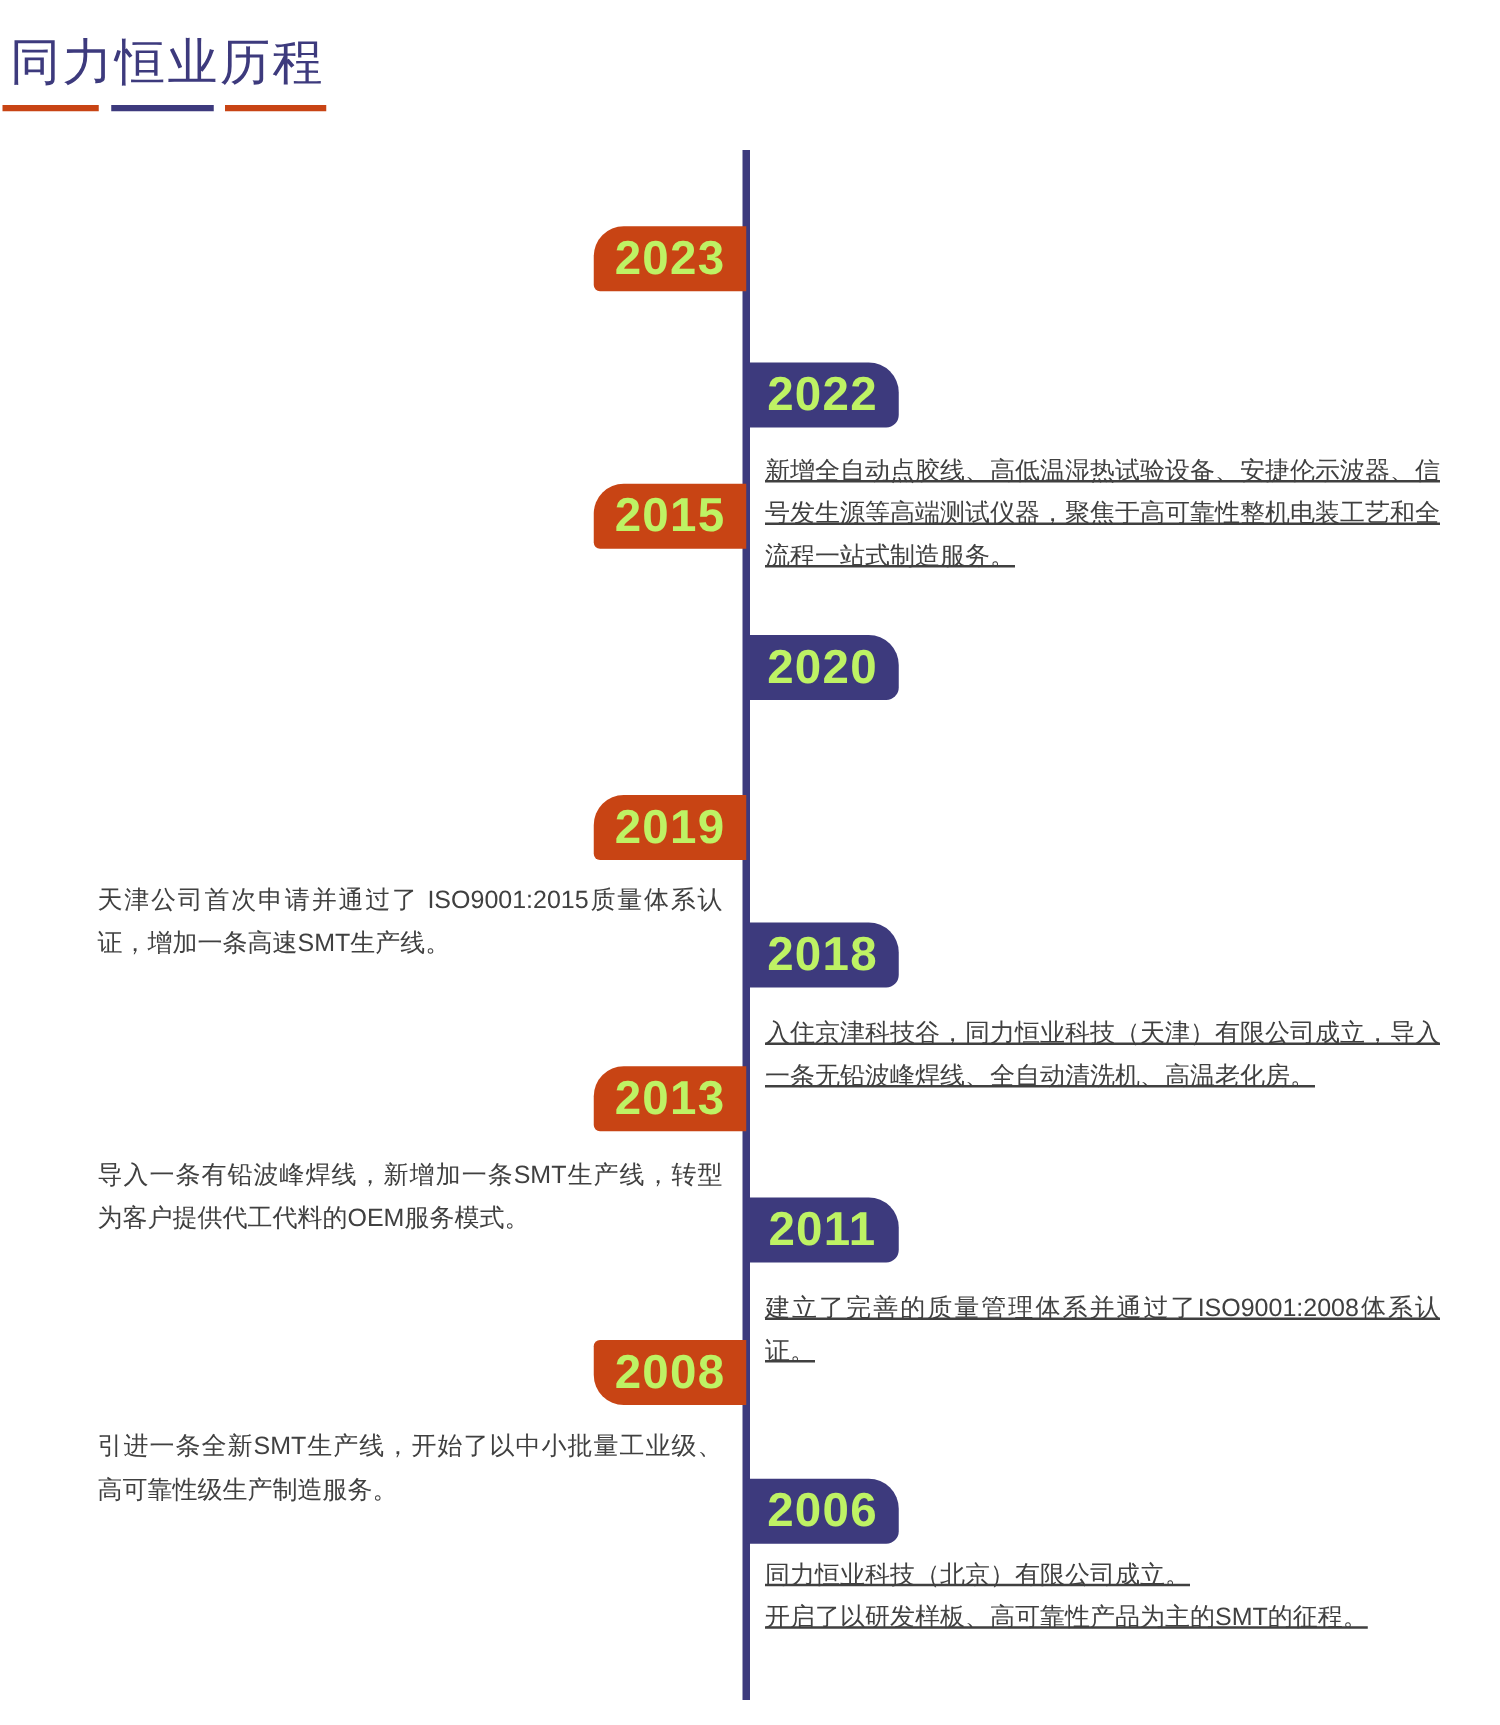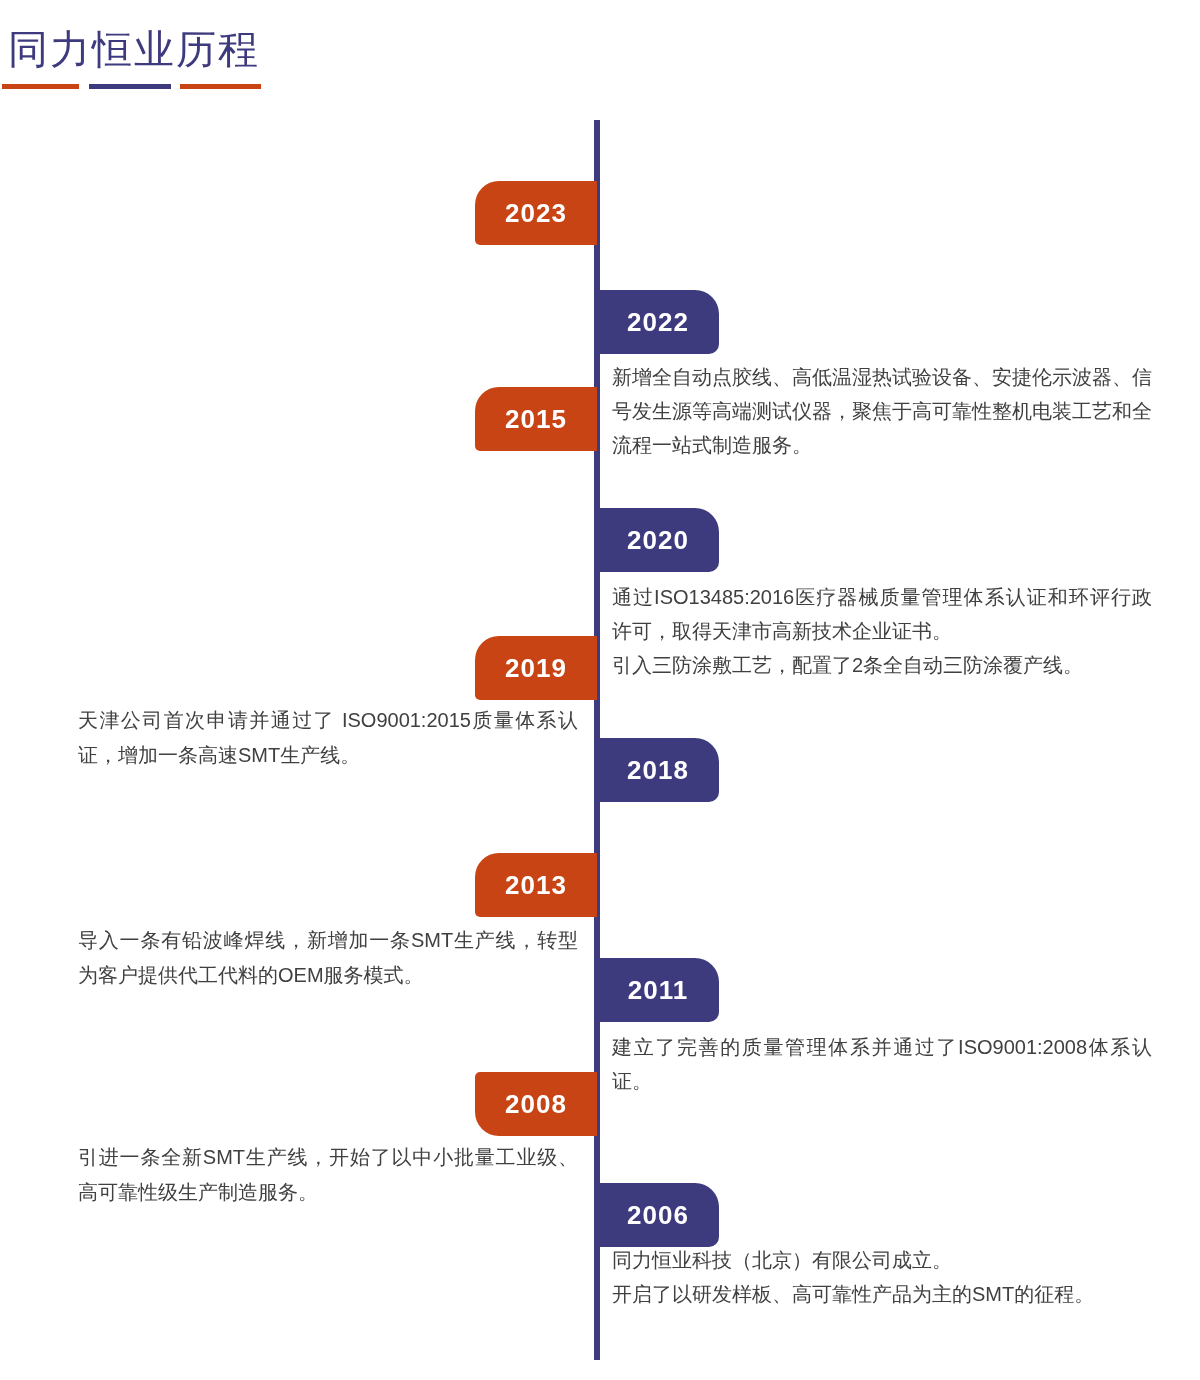--- a/index.html
+++ b/index.html
@@ -19,34 +19,34 @@
   .bar-1 { left:0;    width:77px; background:#c84414; }
   .bar-2 { left:87px; width:82px; background:#3d3a7d; }
   .bar-3 { left:178px;width:81px; background:#c84414; }
   
   .spine {
     position:absolute; left:594px; top:120px; width:6px; height:1240px;
     background:#3d3a7d;
   }
   
   .badge {
-    position:absolute; width:122px; height:64px;
+    position:absolute; width:122px; height:52px;
     display:flex; align-items:center; justify-content:center;
-    color:#ffffff; font-size:26px; font-weight:bold; letter-spacing:1px;
+    color:#bef264; font-size:38px; font-weight:bold; letter-spacing:1px;
   }
   .badge.left  { right:603px; background:#c84414; border-radius:24px 0 0 5px; }
   .badge.left.flip { border-radius:5px 0 0 24px; }
   .badge.right { left:597px;  background:#3d3a7d; border-radius:0 24px 10px 0; }
   
   .desc {
     position:absolute; color:#404040; font-size:20px; line-height:35px;
     white-space:pre-line; text-align:justify;
   }
   .desc.left  { left:78px;  width:500px; }
-  .desc.right { left:612px; width:540px; line-height:34px; }
+  .desc.right { left:612px; width:540px; line-height:34px;text-decoration:underline; }
   
   .bpos-0 { top:181px; }  .dpos-0 { top:248px; }
   .bpos-1 { top:290px; }  .dpos-1 { top:360px; }
   .bpos-2 { top:387px; }  .dpos-2 { top:458px; }
   .bpos-3 { top:508px; }  .dpos-3 { top:580px; }
   .bpos-4 { top:636px; }  .dpos-4 { top:703px; }
   .bpos-5 { top:738px; }  .dpos-5 { top:810px; }
   .bpos-6 { top:853px; }  .dpos-6 { top:923px; }
   .bpos-7 { top:958px; }  .dpos-7 { top:1030px; }
   .bpos-8 { top:1072px; } .dpos-8 { top:1140px; }
@@ -68,27 +68,26 @@
   <div class="spine"></div>
 
   <div class="badge left bpos-0">2023</div>
 
   <div class="badge right bpos-1">2022</div>
   <div class="desc right dpos-1">新增全自动点胶线、高低温湿热试验设备、安捷伦示波器、信号发生源等高端测试仪器，聚焦于高可靠性整机电装工艺和全流程一站式制造服务。</div>
 
   <div class="badge left bpos-2">2015</div>
 
   <div class="badge right bpos-3">2020</div>
-  <div class="desc right dpos-3">通过ISO13485:2016医疗器械质量管理体系认证和环评行政许可，取得天津市高新技术企业证书。
-引入三防涂敷工艺，配置了2条全自动三防涂覆产线。</div>
 
   <div class="badge left bpos-4">2019</div>
   <div class="desc left dpos-4">天津公司首次申请并通过了 ISO9001:2015质量体系认证，增加一条高速SMT生产线。</div>
 
   <div class="badge right bpos-5">2018</div>
+  <div class="desc right dpos-5">入住京津科技谷，同力恒业科技（天津）有限公司成立，导入一条无铅波峰焊线、全自动清洗机、高温老化房。</div>
 
   <div class="badge left bpos-6">2013</div>
   <div class="desc left dpos-6">导入一条有铅波峰焊线，新增加一条SMT生产线，转型为客户提供代工代料的OEM服务模式。</div>
 
   <div class="badge right bpos-7">2011</div>
   <div class="desc right dpos-7">建立了完善的质量管理体系并通过了ISO9001:2008体系认证。</div>
 
   <div class="badge left flip bpos-8">2008</div>
   <div class="desc left dpos-8">引进一条全新SMT生产线，开始了以中小批量工业级、高可靠性级生产制造服务。</div>
 

